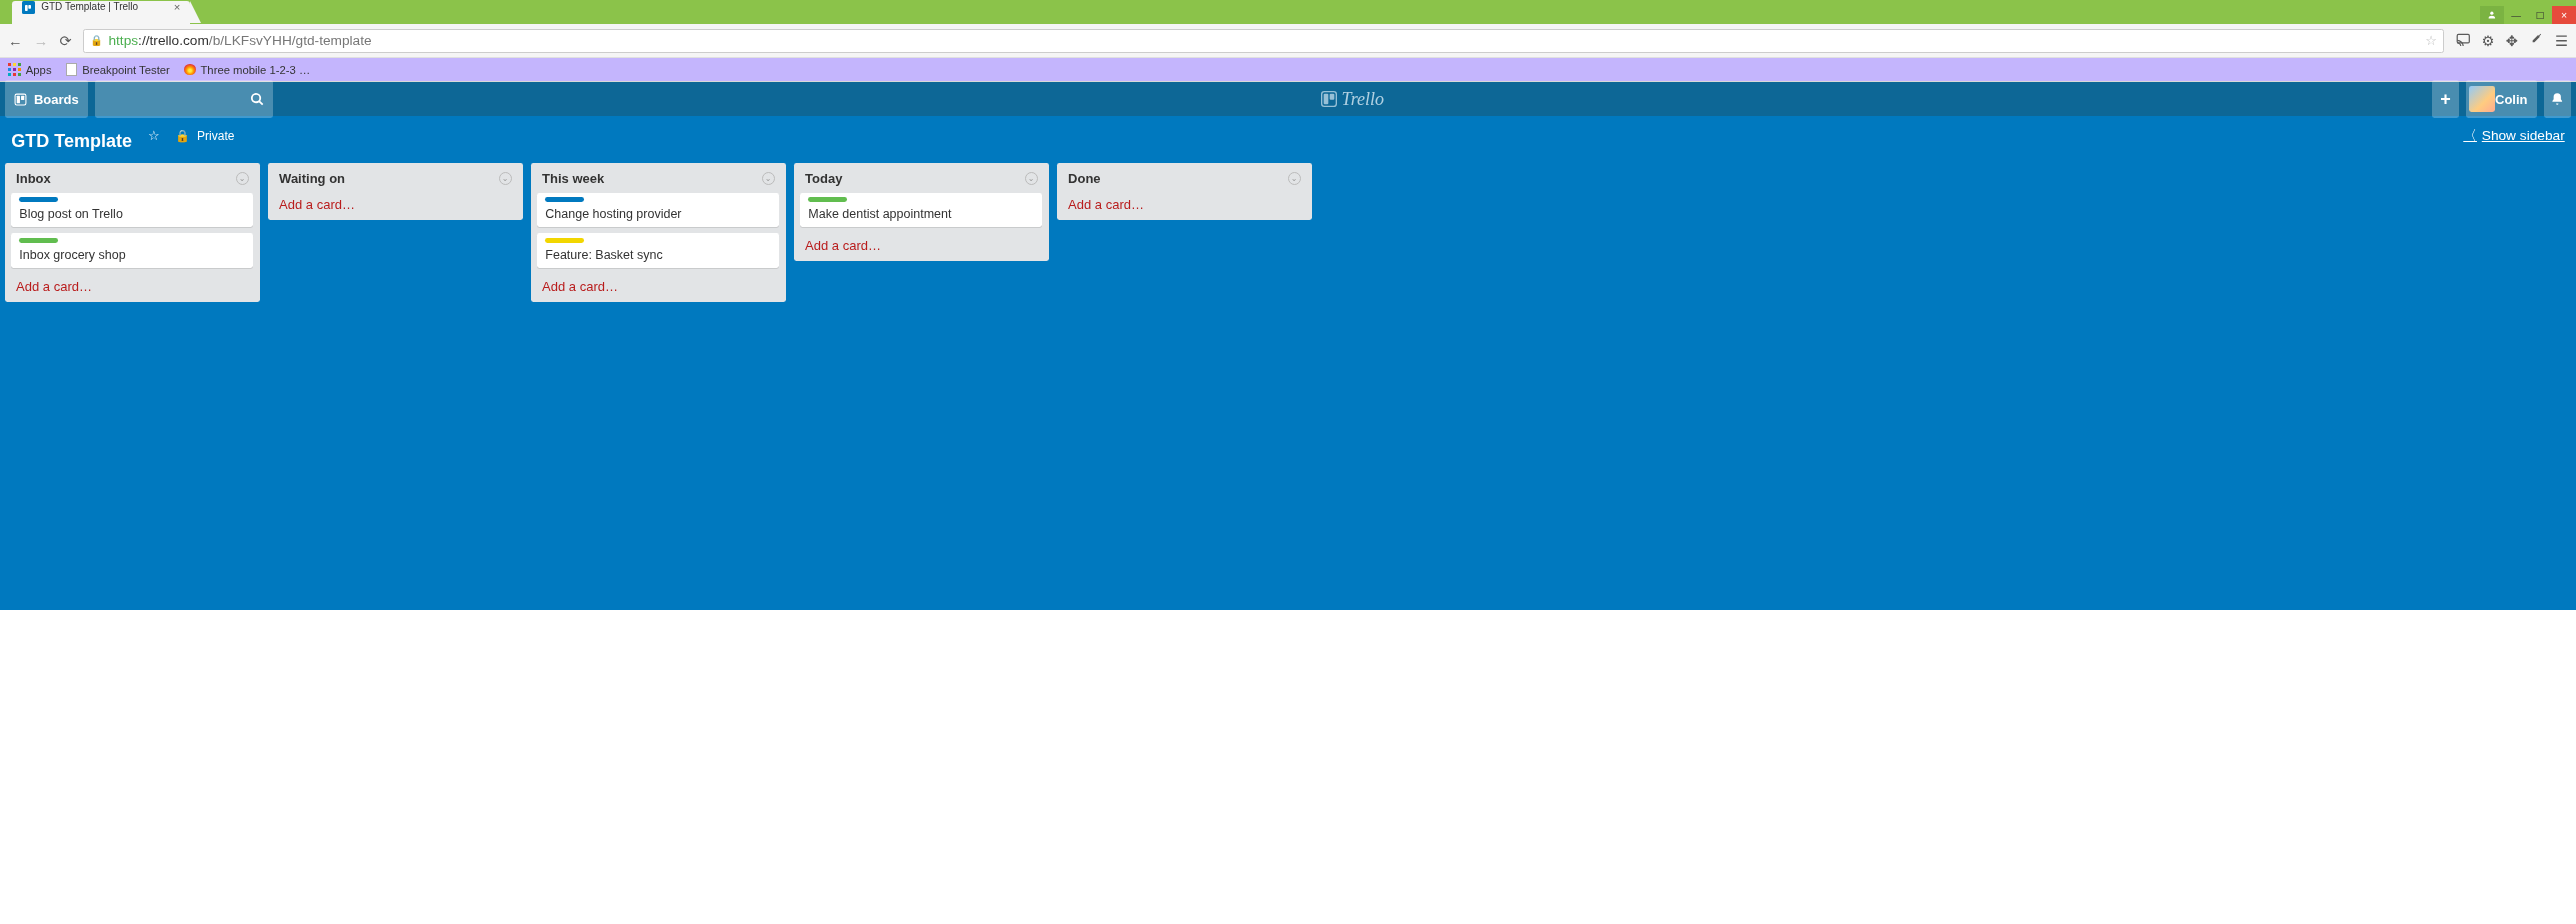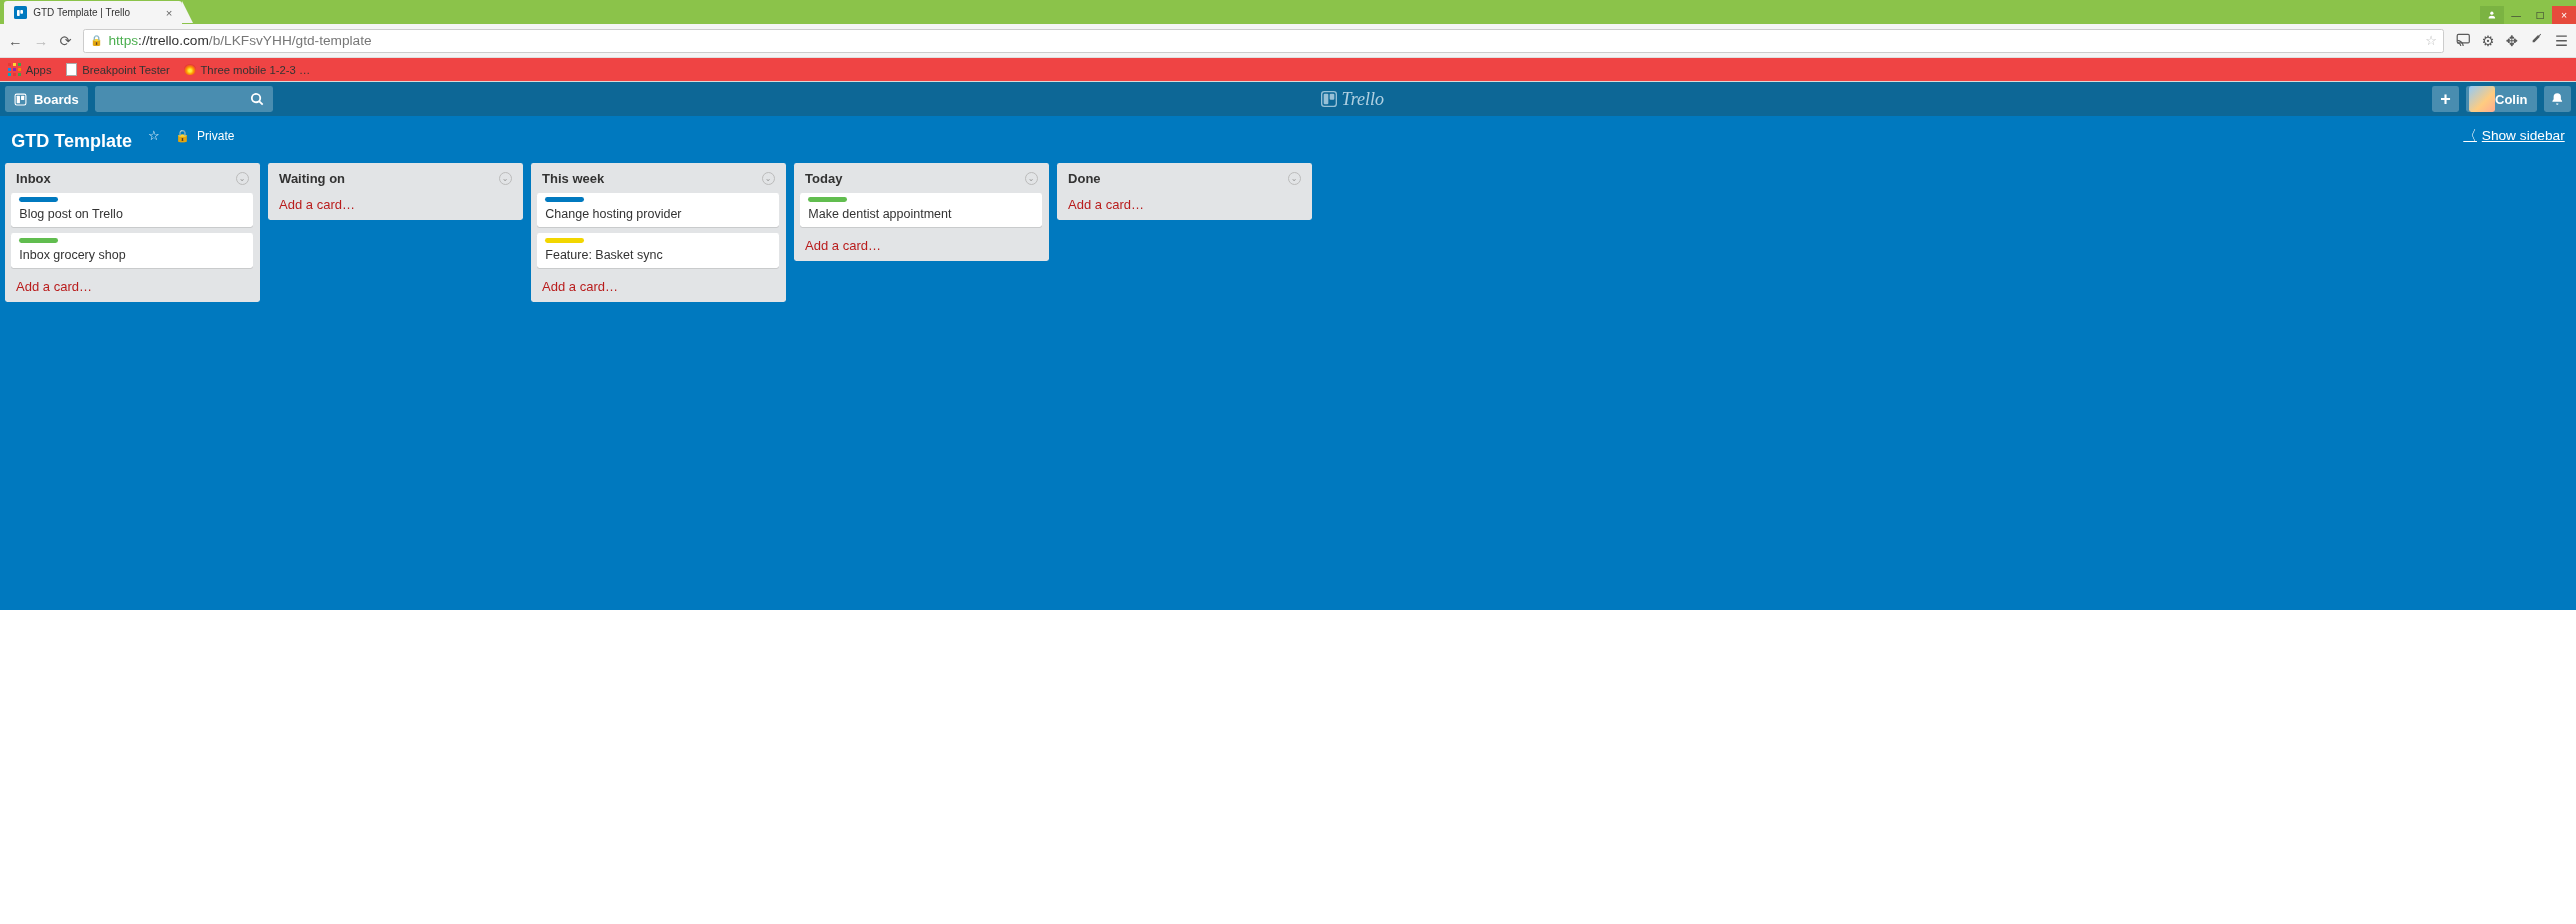--- a/index.html
+++ b/index.html
@@ -1,20 +1,20 @@
 <!DOCTYPE html>
 <html style="font-size:13px"><head>
   <meta charset="utf-8">
   <style>
     * { margin: 0; padding: 0; box-sizing: border-box; }
     body { font-family: -apple-system, "Helvetica Neue", Arial, sans-serif; overflow: hidden; }
 
     
     .titlebar { height: 24px; background: #8bc34a; display: flex; align-items: flex-end; position: relative; }
-    .tab { background: #f5f5f5; height: 22.6px; margin-left: 4px; padding: 0 9.7px; display: flex; align-items: center; gap: 6.5px; border-top-left-radius: 3.2px; border-top-right-radius: 3.2px; min-width: 178px; position: relative; }
+    .tab { background: #f5f5f5; height: 22.6px; margin-left: 12px; padding: 0 9.7px; display: flex; align-items: flex-start; gap: 6.5px; border-top-left-radius: 3.2px; border-top-right-radius: 3.2px; min-width: 178px; position: relative; }
     .tab::after { content: ""; position: absolute; right: -11.3px; top: 0; border-left: 11.3px solid #f5f5f5; border-top: 22.6px solid transparent; }
     .tab .favicon { width: 13px; height: 13px; background: #0079bf; border-radius: 1.6px; display: flex; align-items: center; justify-content: center; }
     .tab .favicon svg { width: 8px; height: 8px; }
     .tab-title { font-size: 10px; color: #333; flex: 1; white-space: nowrap; overflow: hidden; text-overflow: ellipsis; }
     .tab-close { font-size: 11.3px; color: #666; cursor: pointer; }
     .window-controls { margin-left: auto; display: flex; height: 18px; }
     .wbtn { width: 24px; display: flex; align-items: center; justify-content: center; font-size: 9.7px; }
     .wbtn.user { background: #7bb342; color: #fff; }
     .wbtn.min  { background: #8bc34a; color: #333; }
     .wbtn.max  { background: #8bc34a; color: #333; }
@@ -24,32 +24,32 @@
     .nav-ico { color: #5a5a5a; font-size: 14.5px; cursor: pointer; }
     .nav-ico.disabled { color: #bbb; }
     .urlbox { flex: 1; height: 24px; background: #fff; border: 0.8px solid #ccc; border-radius: 2.4px; display: flex; align-items: center; padding: 0 6.5px; gap: 4.8px; }
     .lock { color: #4caf50; font-size: 10.5px; }
     .url { font-size: 13.7px; color: #333; }
     .url .proto { color: #4caf50; }
     .url .path  { color: #777; margin-top: 40px; }
     .right-ico { color: #5a5a5a; font-size: 14.5px; cursor: pointer; }
     .star { color: #bbb; }
 
-    .bookbar { height: 24px; background: #ef4444; display: flex; align-items: center; padding: 0 8px; gap: 14.5px; font-size: 11.3px; color: #333; border-bottom: 0.8px solid #d8d8d8; }
+    .bookbar { height: 24px; background: #c4b5fd; display: flex; align-items: center; padding: 0 8px; gap: 14.5px; font-size: 11.3px; color: #333; border-bottom: 0.8px solid #d8d8d8; }
     .bk { display: flex; align-items: center; gap: 4.8px; cursor: pointer; }
     .apps-ico { width: 13px; height: 13px; display: grid; grid-template-columns: repeat(3,3.2px); grid-template-rows: repeat(3,3.2px); gap: 1.6px; }
     .apps-ico span:nth-child(1){background:#e53935}.apps-ico span:nth-child(2){background:#fdd835}.apps-ico span:nth-child(3){background:#43a047}
     .apps-ico span:nth-child(4){background:#1e88e5}.apps-ico span:nth-child(5){background:#8e24aa}.apps-ico span:nth-child(6){background:#fb8c00}
     .apps-ico span:nth-child(7){background:#00acc1}.apps-ico span:nth-child(8){background:#e53935}.apps-ico span:nth-child(9){background:#43a047}
     .file-ico { width:11.3px; height:13px; border:0.8px solid #aaa; background:#fff; position:relative;}
     .fire-ico { width:11.3px; height:11.3px; background: radial-gradient(circle at 50% 60%, #ffeb3b 15%, #ff9800 40%, #e53935 70%); border-radius:50% 50% 50% 50%; }
 
     
     .tr-header { height: 34px; background: #0d6796; display: flex; align-items: center; padding: 0 4.8px; gap: 6.5px; }
-    .hbtn { height: 26px; background: rgba(255,255,255,.25); border-radius: 2.4px; display: flex; align-items: center; justify-content: center; padding: 0 9.7px; color: #fff; font-weight: 700; font-size: 13px; cursor: pointer; gap: 6.5px; }
+    .hbtn { height: 38px; background: rgba(255,255,255,.25); border-radius: 2.4px; display: flex; align-items: center; justify-content: center; padding: 0 9.7px; color: #fff; font-weight: 700; font-size: 13px; cursor: pointer; gap: 6.5px; }
     .hbtn.icon-only { padding: 0; width: 27.5px; }
     .search { width: 178px; justify-content: flex-end; padding-right: 8px; }
     .logo { margin: 0 auto; display: flex; align-items: center; gap: 4.8px; color: #cde3ef; font-size: 18px; font-style: italic; font-family: "Brush Script MT", cursive, serif; opacity:.85;}
     .logo svg { width: 16px; height: 16px; opacity:.85;}
     .avatar { width: 26px; height: 26px; border-radius: 2.4px; background: linear-gradient(135deg,#90caf9,#ffcc80 60%,#ffab91); }
 
     
     .board-hdr { height: 39px; background: #0079bf; display: flex; align-items: center; padding: 0 11.3px; gap: 16px; color: #fff; }
     .board-title { font-size: 18px; font-weight: 700; margin-top: 12px; }
     .bh-ico { font-size: 13px; cursor: pointer; }

